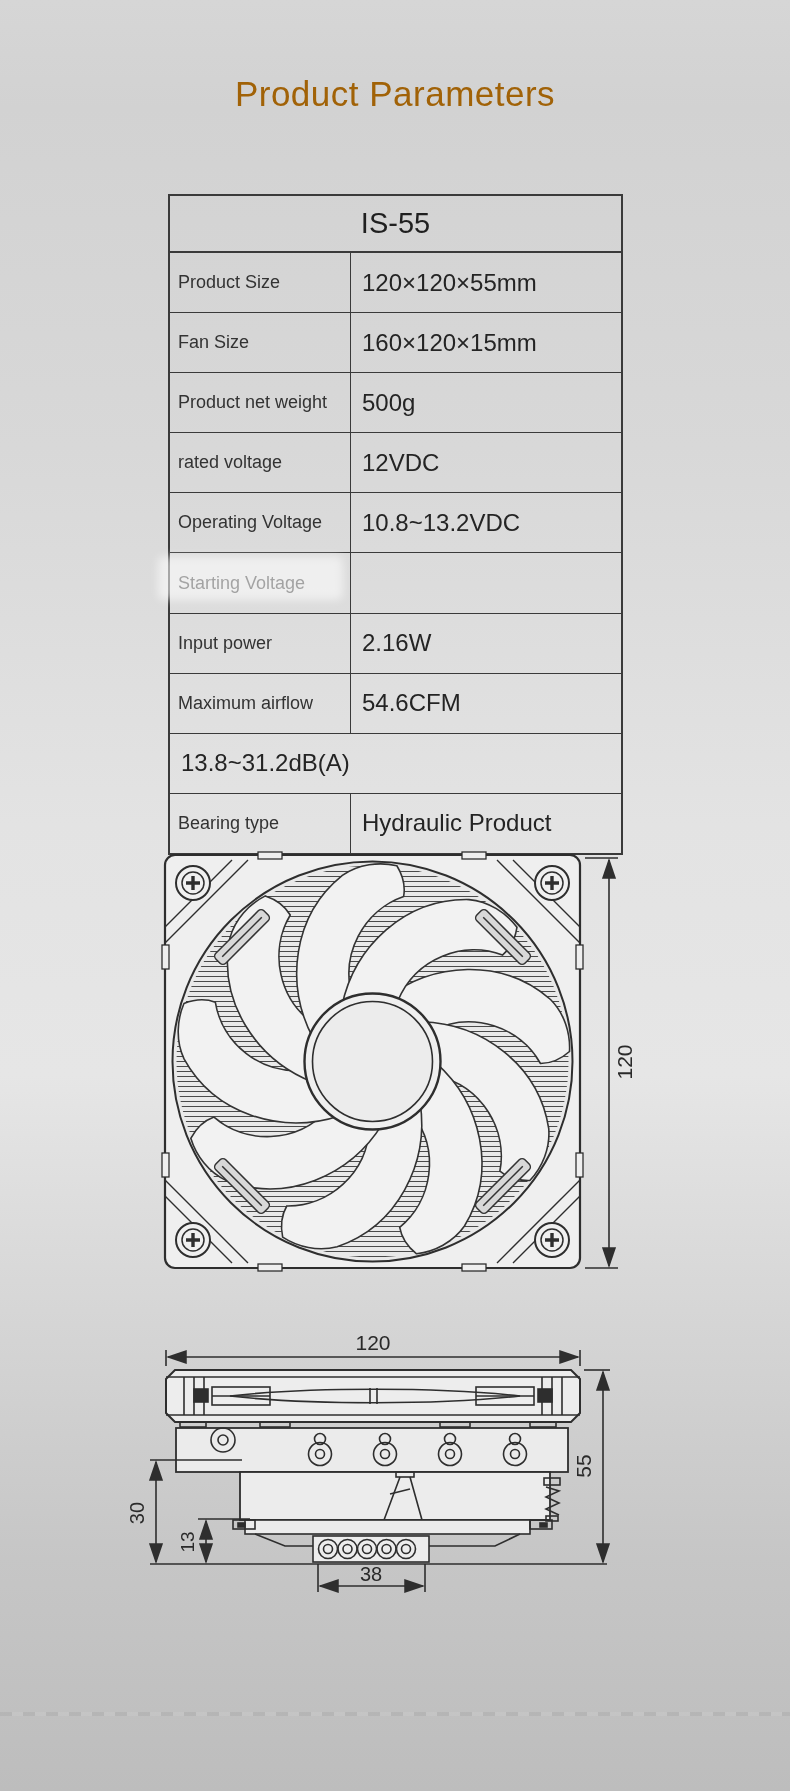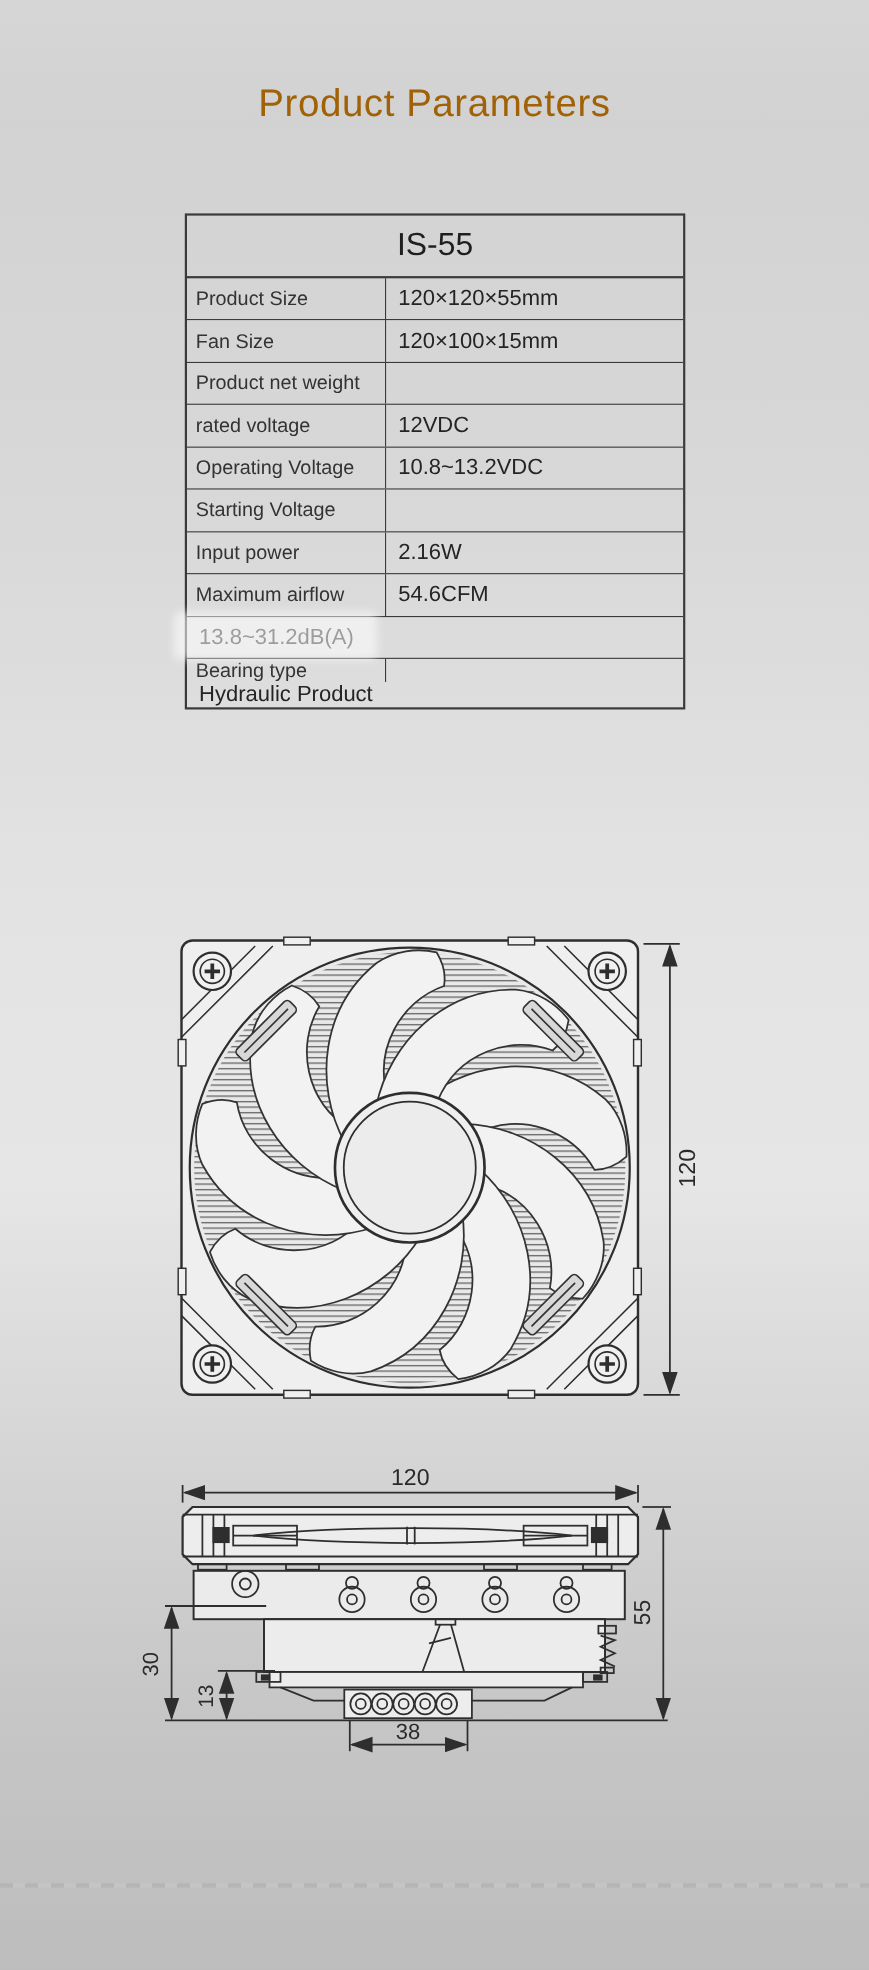--- a/index.html
+++ b/index.html
@@ -7,35 +7,35 @@
     width:790px;height:1791px;position:relative;overflow:hidden;
     font-family:"Liberation Sans", sans-serif;
     background:linear-gradient(180deg,#d6d6d6 0%,#d2d2d2 6%,#d8d8d8 25%,#e3e3e3 46%,#e6e6e6 60%,#d5d5d5 74%,#c6c6c6 87%,#bdbdbd 100%);
   }
   .page-title{
     position:absolute;top:74px;left:0;width:790px;text-align:center;
     font-size:35px;font-weight:500;color:#a16207;letter-spacing:.5px;
   }
   
   .spec-table{
-    position:absolute;left:168px;top:194px;width:455px;height:451px;
+    position:absolute;left:168px;top:194px;width:455px;height:661px;
     border:2px solid #3a3a3a;box-sizing:border-box;
     display:flex;flex-direction:column;color:#2a2a2a;
   }
   .spec-header{
     height:57px;flex:0 0 auto;display:flex;align-items:center;justify-content:center;
     font-size:29px;font-weight:500;border-bottom:2px solid #3a3a3a;box-sizing:border-box;color:#1f1f1f;
   }
   .spec-row{flex:1 1 0;display:flex;border-bottom:1.5px solid #3a3a3a;box-sizing:border-box;text-align:center;}
-  .spec-row:last-child{border-bottom:none;flex-direction:column;}
+  .spec-row:last-child{border-bottom:none;}
   .spec-label{
     width:181px;flex:0 0 auto;border-right:1.5px solid #3a3a3a;box-sizing:border-box;
     display:flex;align-items:center;padding-left:8px;font-size:18px;color:#333;
   }
-  .spec-value{flex:1;display:flex;align-items:center;padding-left:11px;font-size:20px;color:#242424;}
+  .spec-value{flex:1;display:flex;align-items:center;padding-left:11px;font-size:24px;color:#242424;}
   .stitch-glow{
     position:absolute;left:158px;top:556px;width:185px;height:44px;border-radius:6px;
     background:rgba(255,255,255,.55);filter:blur(4px);pointer-events:none;
   }
   .drawing{position:absolute;}
   .dash-seam{
     position:absolute;left:0;top:1712px;width:790px;height:4px;opacity:.5;
     background:repeating-linear-gradient(90deg,rgba(150,150,150,.5) 0 12px,rgba(215,215,215,.4) 12px 23px);
   }
   svg text{font-family:"Liberation Sans", sans-serif;fill:#2a2a2a;}
@@ -47,24 +47,25 @@
 
 <div class="spec-table">
   <div class="spec-header">IS-55</div>
 
   <div class="spec-row">
     <div class="spec-label">Product Size</div>
     <div class="spec-value">120×120×55mm</div>
   </div>
   <div class="spec-row">
     <div class="spec-label">Fan Size</div>
-    <div class="spec-value">120×100×15mm</div>
+    <div class="spec-value">160×120×15mm</div>
   </div>
   <div class="spec-row">
     <div class="spec-label">Product net weight</div>
+    <div class="spec-value">500g</div>
   </div>
   <div class="spec-row">
     <div class="spec-label">rated voltage</div>
     <div class="spec-value">12VDC</div>
   </div>
   <div class="spec-row">
     <div class="spec-label">Operating Voltage</div>
     <div class="spec-value">10.8~13.2VDC</div>
   </div>
   <div class="spec-row">

